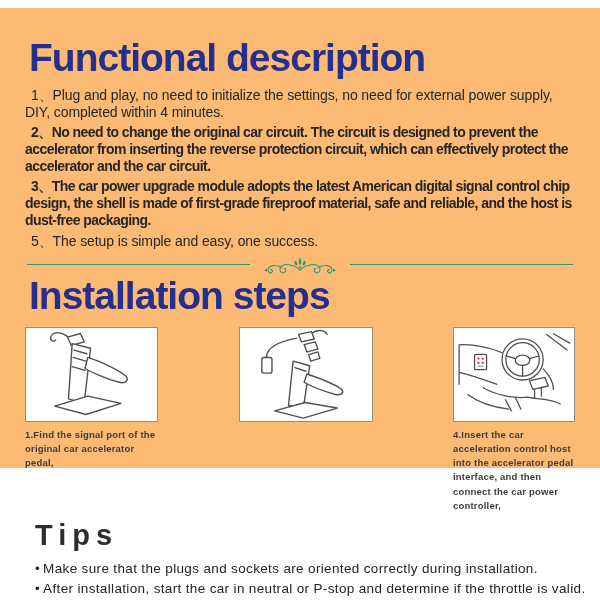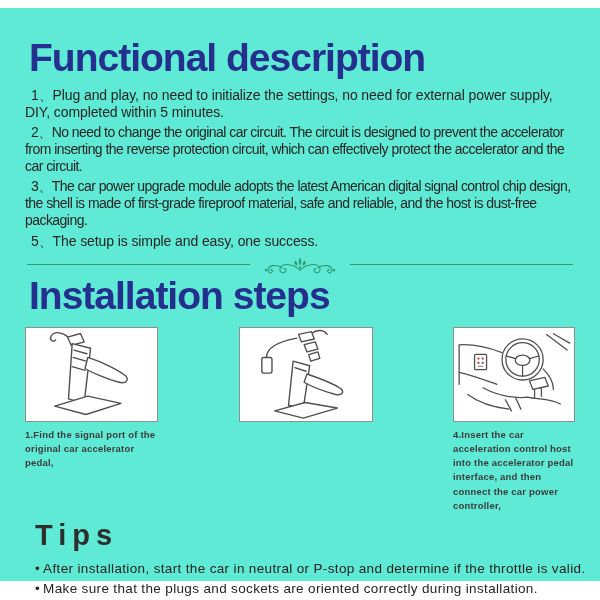--- a/index.html
+++ b/index.html
@@ -1,35 +1,35 @@
 <!DOCTYPE html>
 <html><head>
 <meta charset="utf-8">
 <style>
   html,body{margin:0;padding:0;}
   body{
     width:600px;height:600px;overflow:hidden;background:#ffffff;
     font-family:"Liberation Sans","DejaVu Sans",sans-serif;
   }
   .panel{
-    margin-top:8px;background:#5eead4;height:573px;
+    margin-top:8px;background:#fdba74;height:460px;
     box-sizing:border-box;padding:30px 25px 0;
   }
   .h-title{
     margin:0;color:#252f8d;font-weight:bold;font-size:39px;
     letter-spacing:-1px;line-height:1.05;
   }
   h1.h-title{margin-left:4px;}
   h2.h-title{margin:1px 0 10px 4px;}
   .desc{margin-top:8px;}
   .desc p{
     margin:0 0 3px;font-size:14px;line-height:1.22;color:#252525;
     letter-spacing:-0.1px;text-indent:6px;
   }
-  .desc p.tight{letter-spacing:-0.55px;}
+  .desc p.tight{letter-spacing:-0.55px;font-weight:bold;}
   .divider{display:flex;align-items:center;margin:6px 2px 2px;}
   .divider .line{flex:1;border-top:1.5px solid #2e9b71;height:0;}
   .divider svg{margin:0 2px -4px;}
   .steps{display:flex;justify-content:space-between;}
   .step{width:133px;}
   .step:nth-child(2){width:134px;}
   .step:nth-child(3){width:122px;}
   .step:nth-child(4){width:137px;}
   .stepbox{
     background:#ffffff;border:1px solid #8f8f8f;height:95px;
@@ -57,21 +57,21 @@
   .green-line{stroke:#2e9b71;fill:none;stroke-width:1.4;stroke-linecap:round;}
 </style>
 </head>
 <body>
 
 <div class="panel">
 
   <h1 class="h-title">Functional description</h1>
 
   <div class="desc">
-    <p>1、Plug and play, no need to initialize the settings, no need for external power supply, DIY, completed within 5 minutes.</p>
+    <p>1、Plug and play, no need to initialize the settings, no need for external power supply, DIY, completed within 4 minutes.</p>
     <p class="tight">2、No need to change the original car circuit. The circuit is designed to prevent the accelerator from inserting the reverse protection circuit, which can effectively protect the accelerator and the car circuit.</p>
     <p class="tight">3、The car power upgrade module adopts the latest American digital signal control chip design, the shell is made of first-grade fireproof material, safe and reliable, and the host is dust-free packaging.</p>
     <p>5、The setup is simple and easy, one success.</p>
   </div>
 
   <div class="divider">
     <span class="line"></span>
     <svg width="96" height="22" viewBox="0 0 120 26">
       <g class="green-line">
         <path d="M60,17 C52,9 40,8 36,13 C33,17 36,21 40,20 C43,19 43,15 40,15"></path>
@@ -157,18 +157,18 @@
         </svg>
       </div>
       <div class="caption">4.Insert the car acceleration control host into the accelerator pedal interface, and then connect the car power controller,</div>
     </div>
 
   </div>
 
   <div class="tips-title">Tips</div>
 
   <ul class="tips">
+    <li>Make sure that the plugs and sockets are oriented correctly during installation.</li>
     <li>After installation, start the car in neutral or P-stop and determine if the throttle is valid.</li>
-    <li>Make sure that the plugs and sockets are oriented correctly during installation.</li>
     <li>If you have other questions, you can contact customer service to solve</li>
   </ul>
 
 </div>
 
 </body></html>

